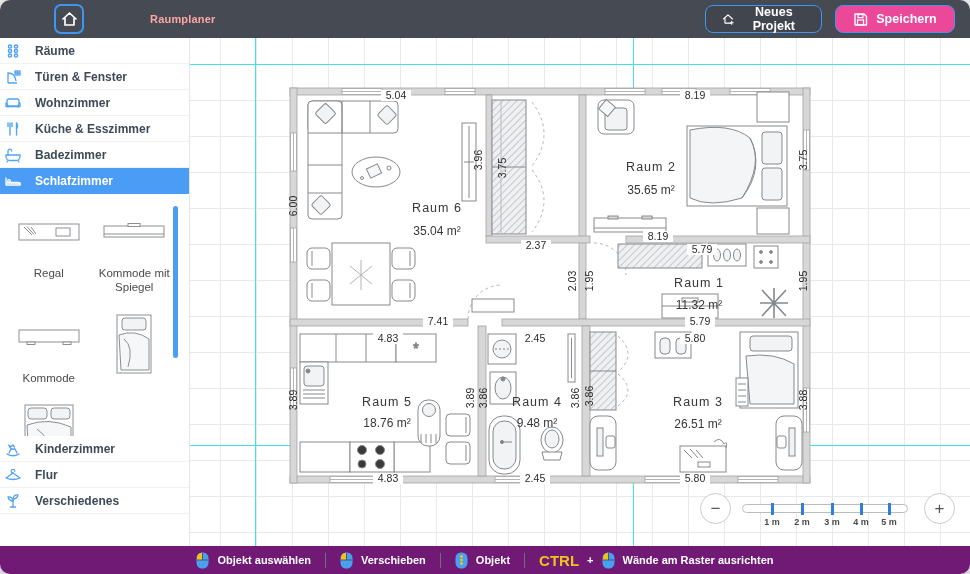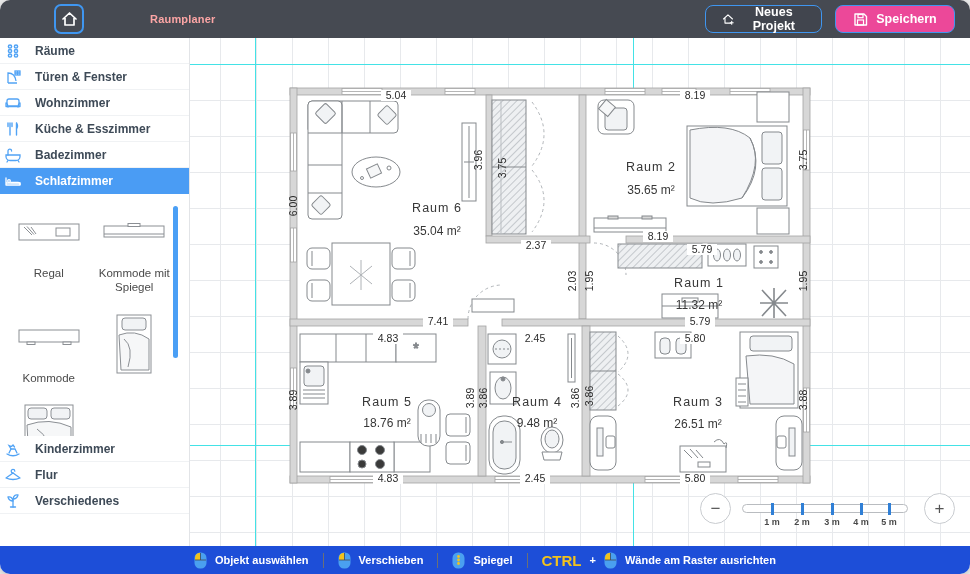--- a/index.html
+++ b/index.html
@@ -54,21 +54,21 @@
           border:1px solid #c9ccd0; color:#555; font-size:17px; display:flex; align-items:center;
           justify-content:center; cursor:pointer; top:3px; }
   .zbtn.minus { left:5px; } .zbtn.plus { left:229px; }
   .ztrack { position:absolute; left:47px; top:14px; width:166px; height:9px; background:#fff;
             border:1px solid #b9bcc0; border-radius:5px; }
   .ztick { position:absolute; top:-2px; width:3px; height:12px; background:#2f7fd6; }
   .zlabels { position:absolute; left:47px; top:27px; width:166px; height:12px; }
   .zlabel { position:absolute; font-size:9px; font-weight:bold; color:#4a4a4a; transform:translateX(-50%); }
 
   
-  .statusbar { position:absolute; left:0; top:546px; width:970px; height:28px; background:#1d4ed8;
+  .statusbar { position:absolute; left:0; top:546px; width:970px; height:28px; background:#701a75;
                display:flex; align-items:center; justify-content:center; gap:14px; }
   .sgroup { display:flex; align-items:center; gap:8px; }
   .slabel { color:#fff; font-size:11px; font-weight:bold; }
   .ssep { width:1px; height:15px; background:#6a6f78; }
   .ctrlkey { color:#f2c21c; font-size:15px; font-weight:bold; }
   .splus { color:#fff; font-size:11px; font-weight:bold; }
 </style>
 </head>
 <body>
 
@@ -648,21 +648,21 @@
       <span class="slabel">Verschieben</span>
     </div>
     <div class="ssep"></div>
     <div class="sgroup">
       <svg width="13" height="17" viewBox="0 0 13 17">
         <rect x="0.5" y="0.5" width="12" height="16" rx="5.5" fill="#4aa0f0"></rect>
         <circle cx="6.5" cy="4.5" r="1.4" fill="#f2c21c"></circle>
         <circle cx="6.5" cy="8" r="1.4" fill="#f2c21c"></circle>
         <circle cx="6.5" cy="11.5" r="1.4" fill="#f2c21c"></circle>
       </svg>
-      <span class="slabel">Spiegel</span>
+      <span class="slabel">Objekt</span>
     </div>
     <div class="ssep"></div>
     <div class="sgroup">
       <span class="ctrlkey">CTRL</span>
       <span class="splus">+</span>
       <svg width="13" height="17" viewBox="0 0 13 17">
         <rect x="0.5" y="0.5" width="12" height="16" rx="5.5" fill="#4aa0f0"></rect>
         <path d="M1 6 a5.5 5.5 0 0 1 5 -5.3 V8 H1 Z" fill="#f2c21c"></path>
         <line x1="6.5" y1="1" x2="6.5" y2="8" stroke="#464a52" stroke-width="0.8"></line>
         <line x1="1" y1="8" x2="12" y2="8" stroke="#464a52" stroke-width="0.8"></line>

